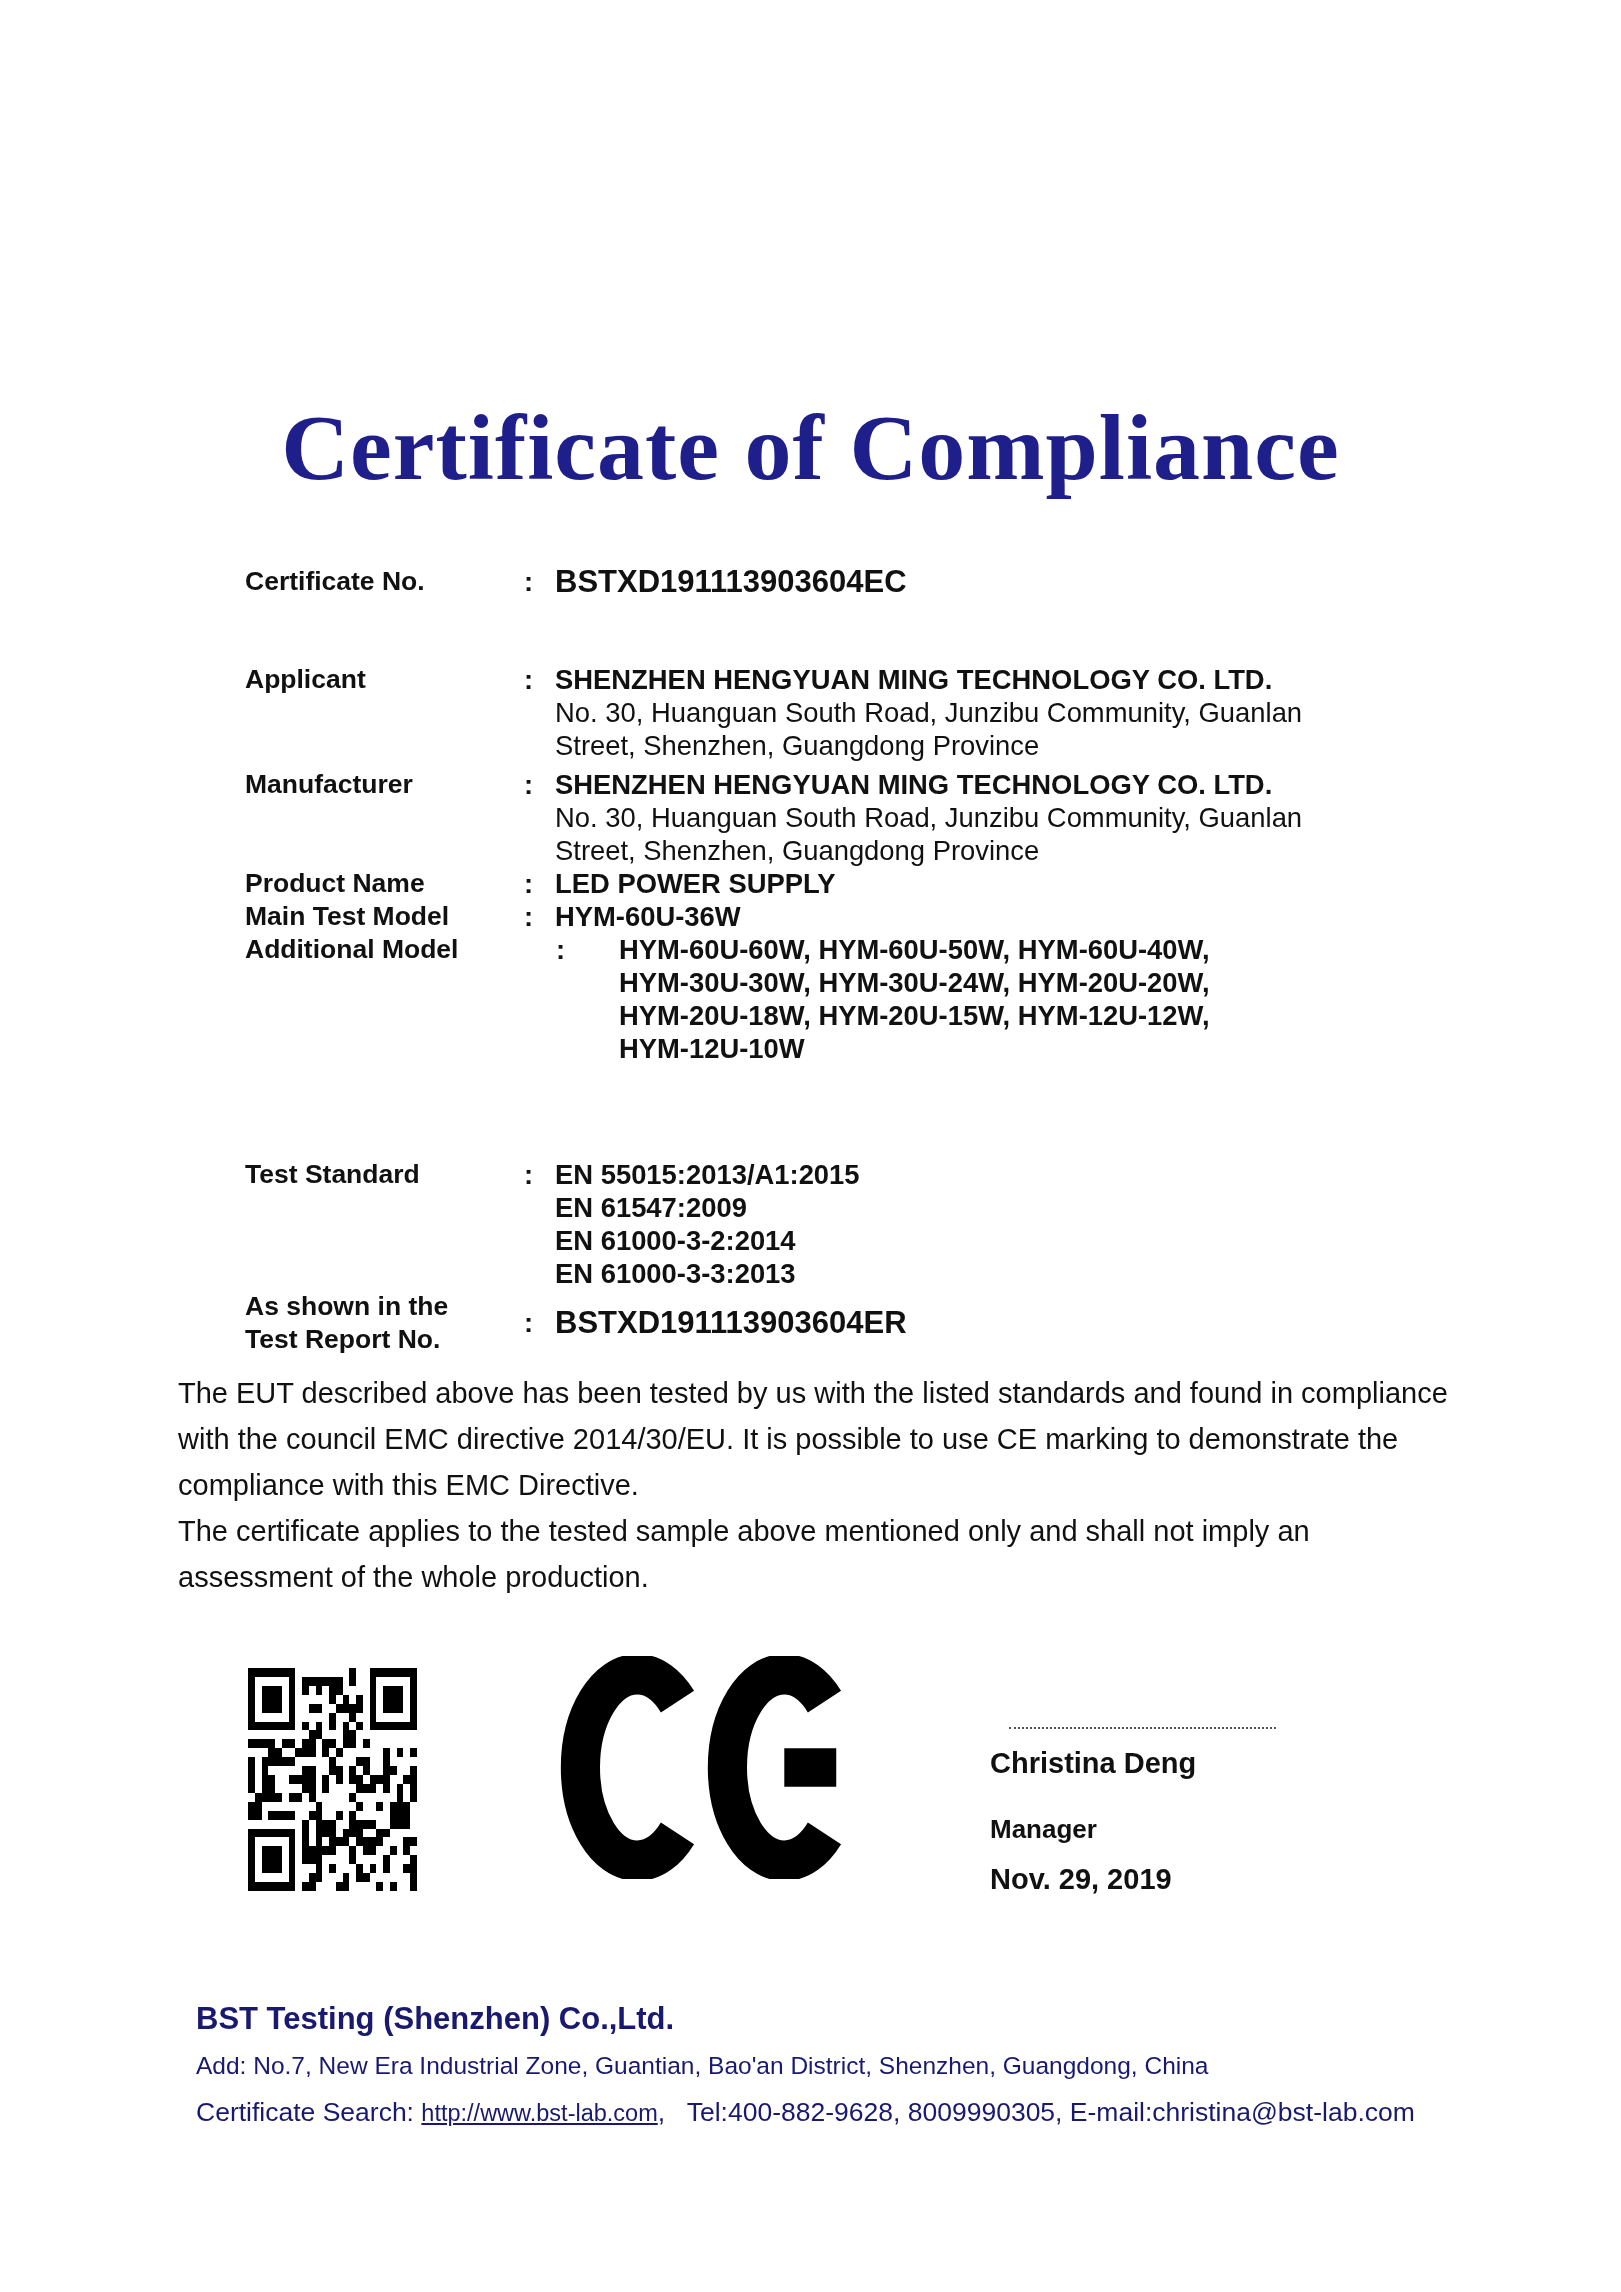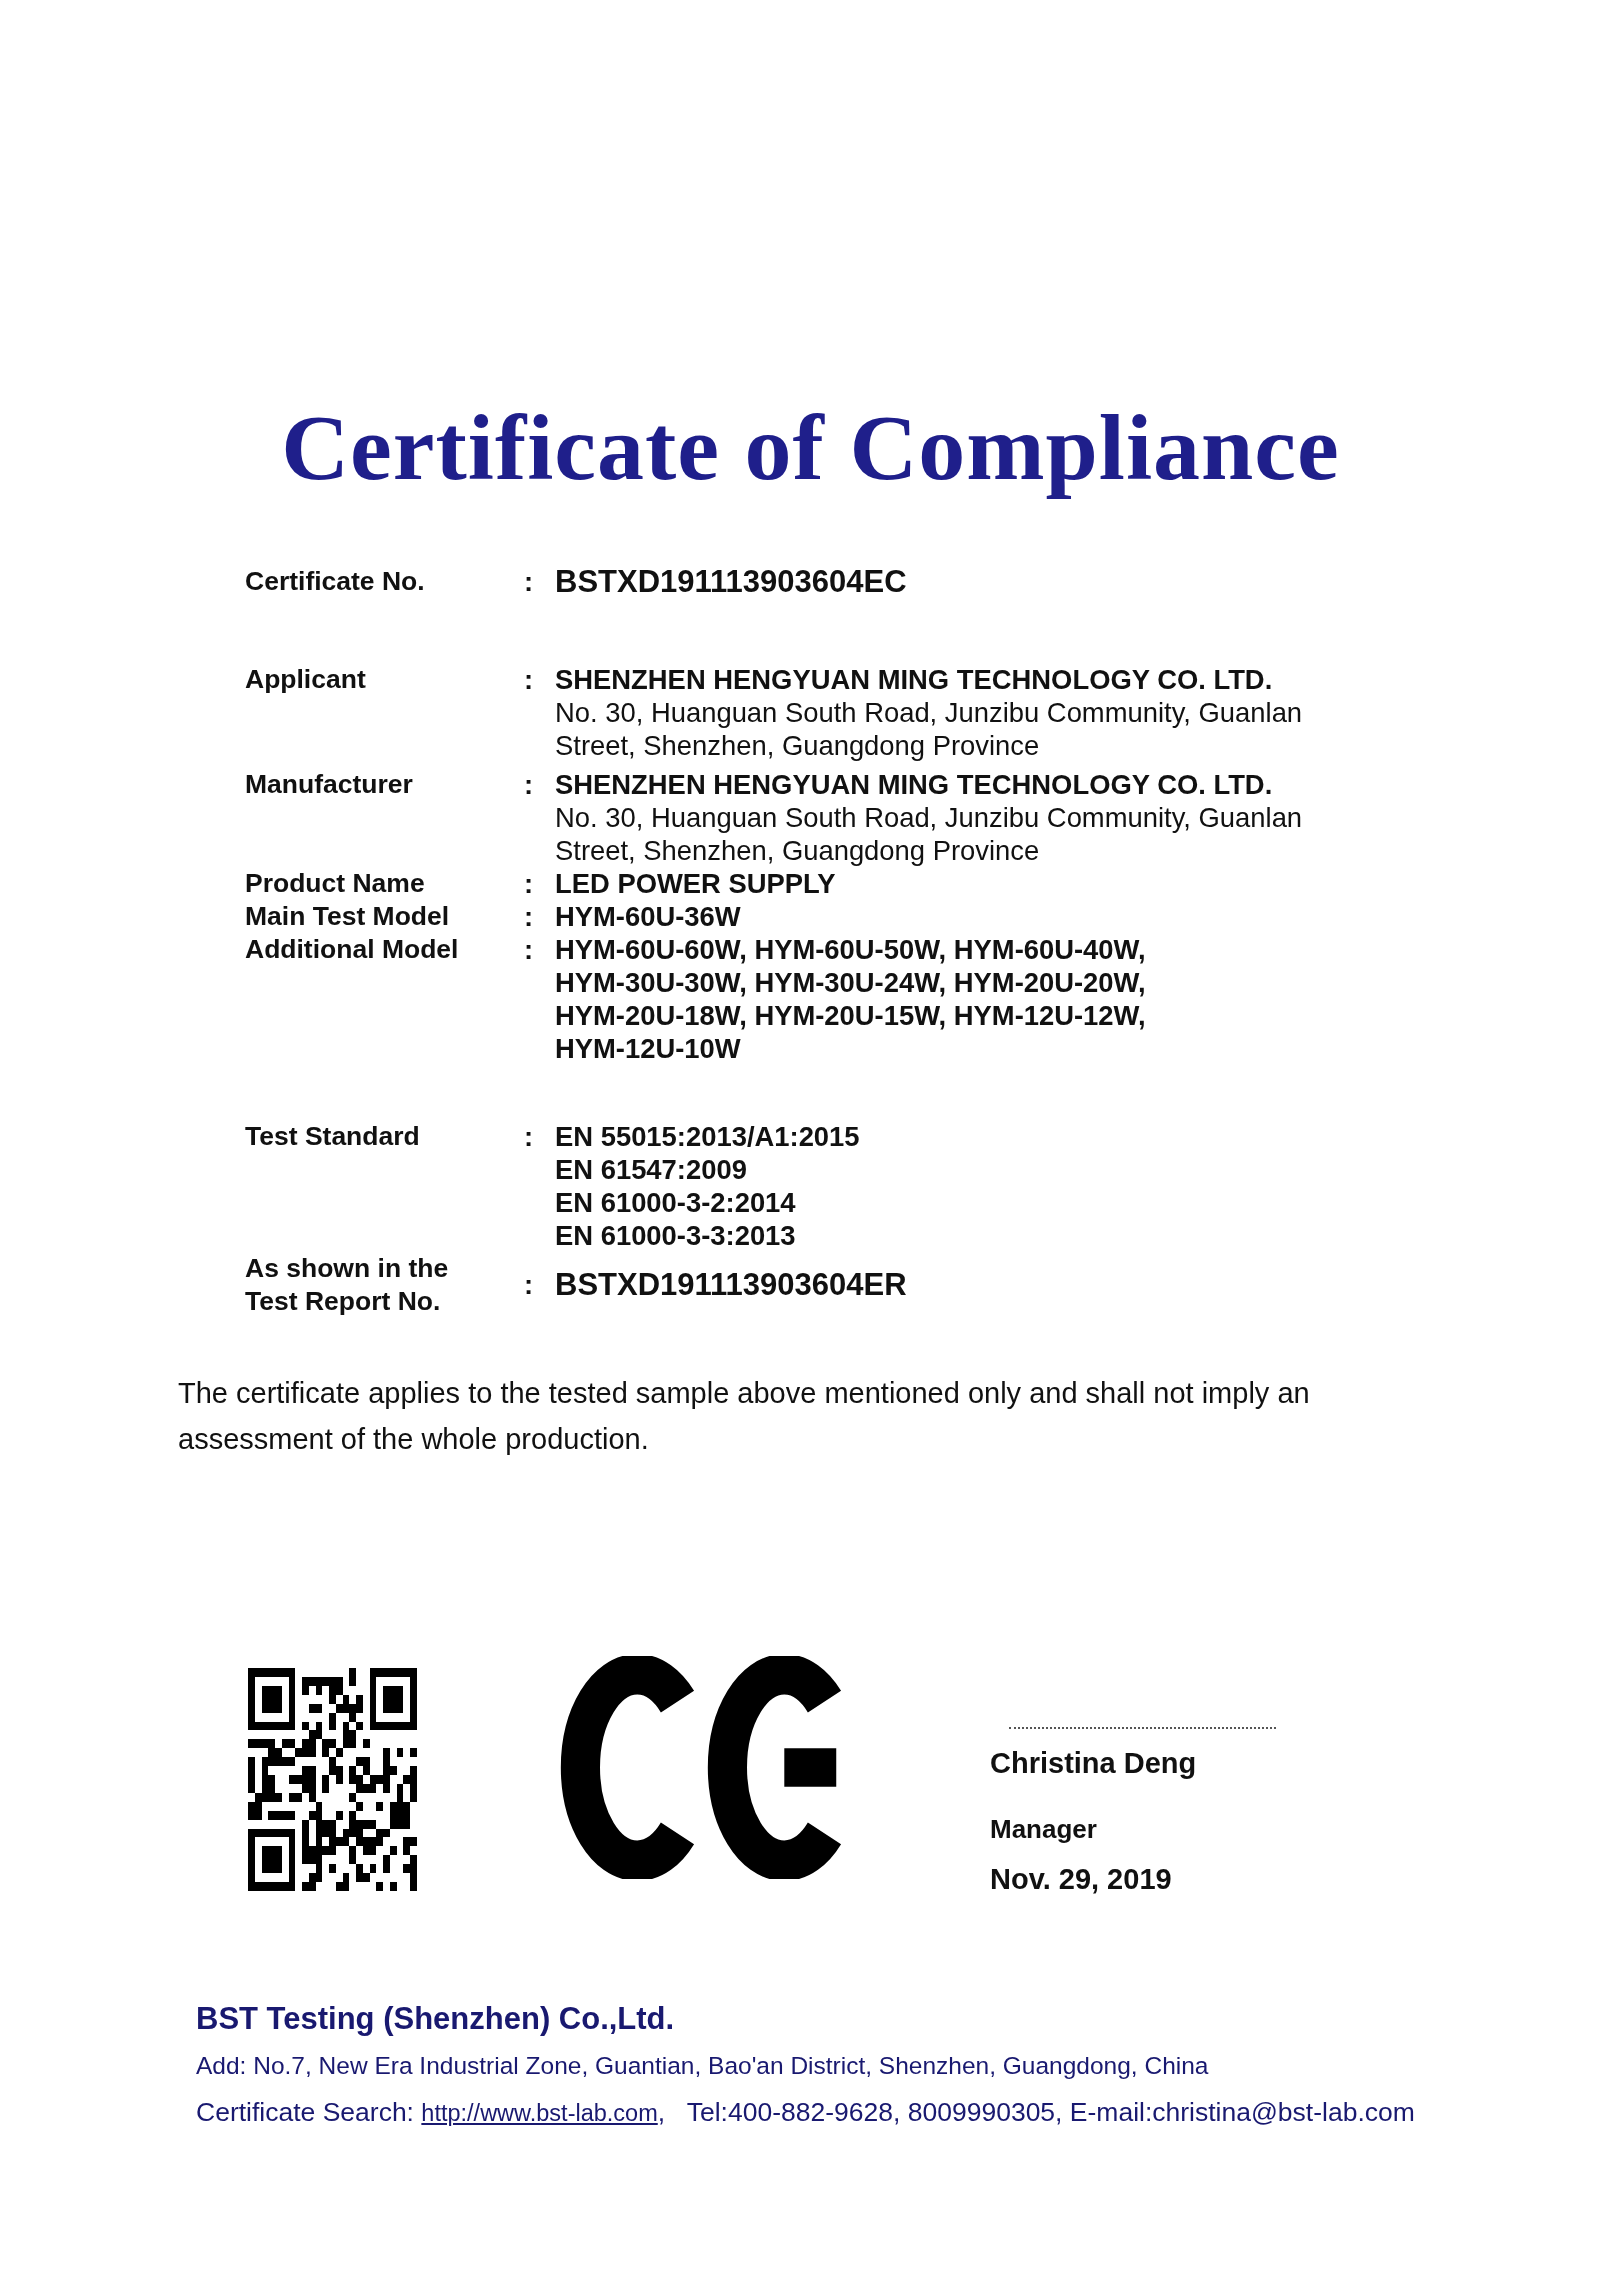--- a/index.html
+++ b/index.html
@@ -23,21 +23,21 @@
   }
   .info{position:absolute;left:245px;top:565px;width:1186px;}
   .row{display:flex;align-items:flex-start;}
   .lbl{width:279px;flex:0 0 279px;font-weight:bold;font-size:26.5px;line-height:33px;}
   .colon{width:31px;flex:0 0 31px;font-weight:bold;font-size:27.4px;line-height:33px;}
   .val{flex:1;font-size:27.4px;line-height:33px;}
   .strong{font-weight:bold;}
   .bignum{font-weight:bold;font-size:31px;line-height:33px;}
   .row-cert{margin-bottom:65px;}
   .row-manufacturer{margin-top:5.9px;}
-  .row-additional{margin-bottom:55px;}
+  .row-additional{margin-bottom:93px;gap:32px;}
   .row-report{align-items:center;}
   .body-text{
     position:absolute;left:178px;top:1370px;width:1274px;
     font-size:29px;line-height:46px;color:#111111;
   }
   .qr{position:absolute;left:248px;top:1668px;width:169px;height:223px;}
   .ce{position:absolute;left:554px;top:1656px;width:294px;height:223px;}
   .sig{position:absolute;left:990px;top:1727px;width:304px;text-align:left;}
   .sig-line{width:267px;height:0;border-top:2.9px dotted #555;margin:0 auto;}
   .sig-name{font-weight:bold;font-size:29px;margin-top:17.6px;}
@@ -123,20 +123,21 @@
         <div>As shown in the</div>
         <div>Test Report No.</div>
       </div>
       <div class="colon">:</div>
       <div class="val bignum">BSTXD191113903604ER</div>
     </div>
 
   </div>
 
   <div class="body-text">
+    <div>The EUT described above has been tested by us with the listed standards and found in compliance with the council EMC directive 2014/30/EU. It is possible to use CE marking to demonstrate the compliance with this EMC Directive.</div>
     <div>The certificate applies to the tested sample above mentioned only and shall not imply an assessment of the whole production.</div>
   </div>
 
   <div class="qr" id="qr"><svg viewBox="0 0 25 25" width="169" height="223" preserveAspectRatio="none" shape-rendering="crispEdges" fill="#000" aria-hidden="true">
         <rect x="0" y="0" width="1" height="1"></rect>
         <rect x="1" y="0" width="1" height="1"></rect>
         <rect x="2" y="0" width="1" height="1"></rect>
         <rect x="3" y="0" width="1" height="1"></rect>
         <rect x="4" y="0" width="1" height="1"></rect>
         <rect x="5" y="0" width="1" height="1"></rect>

